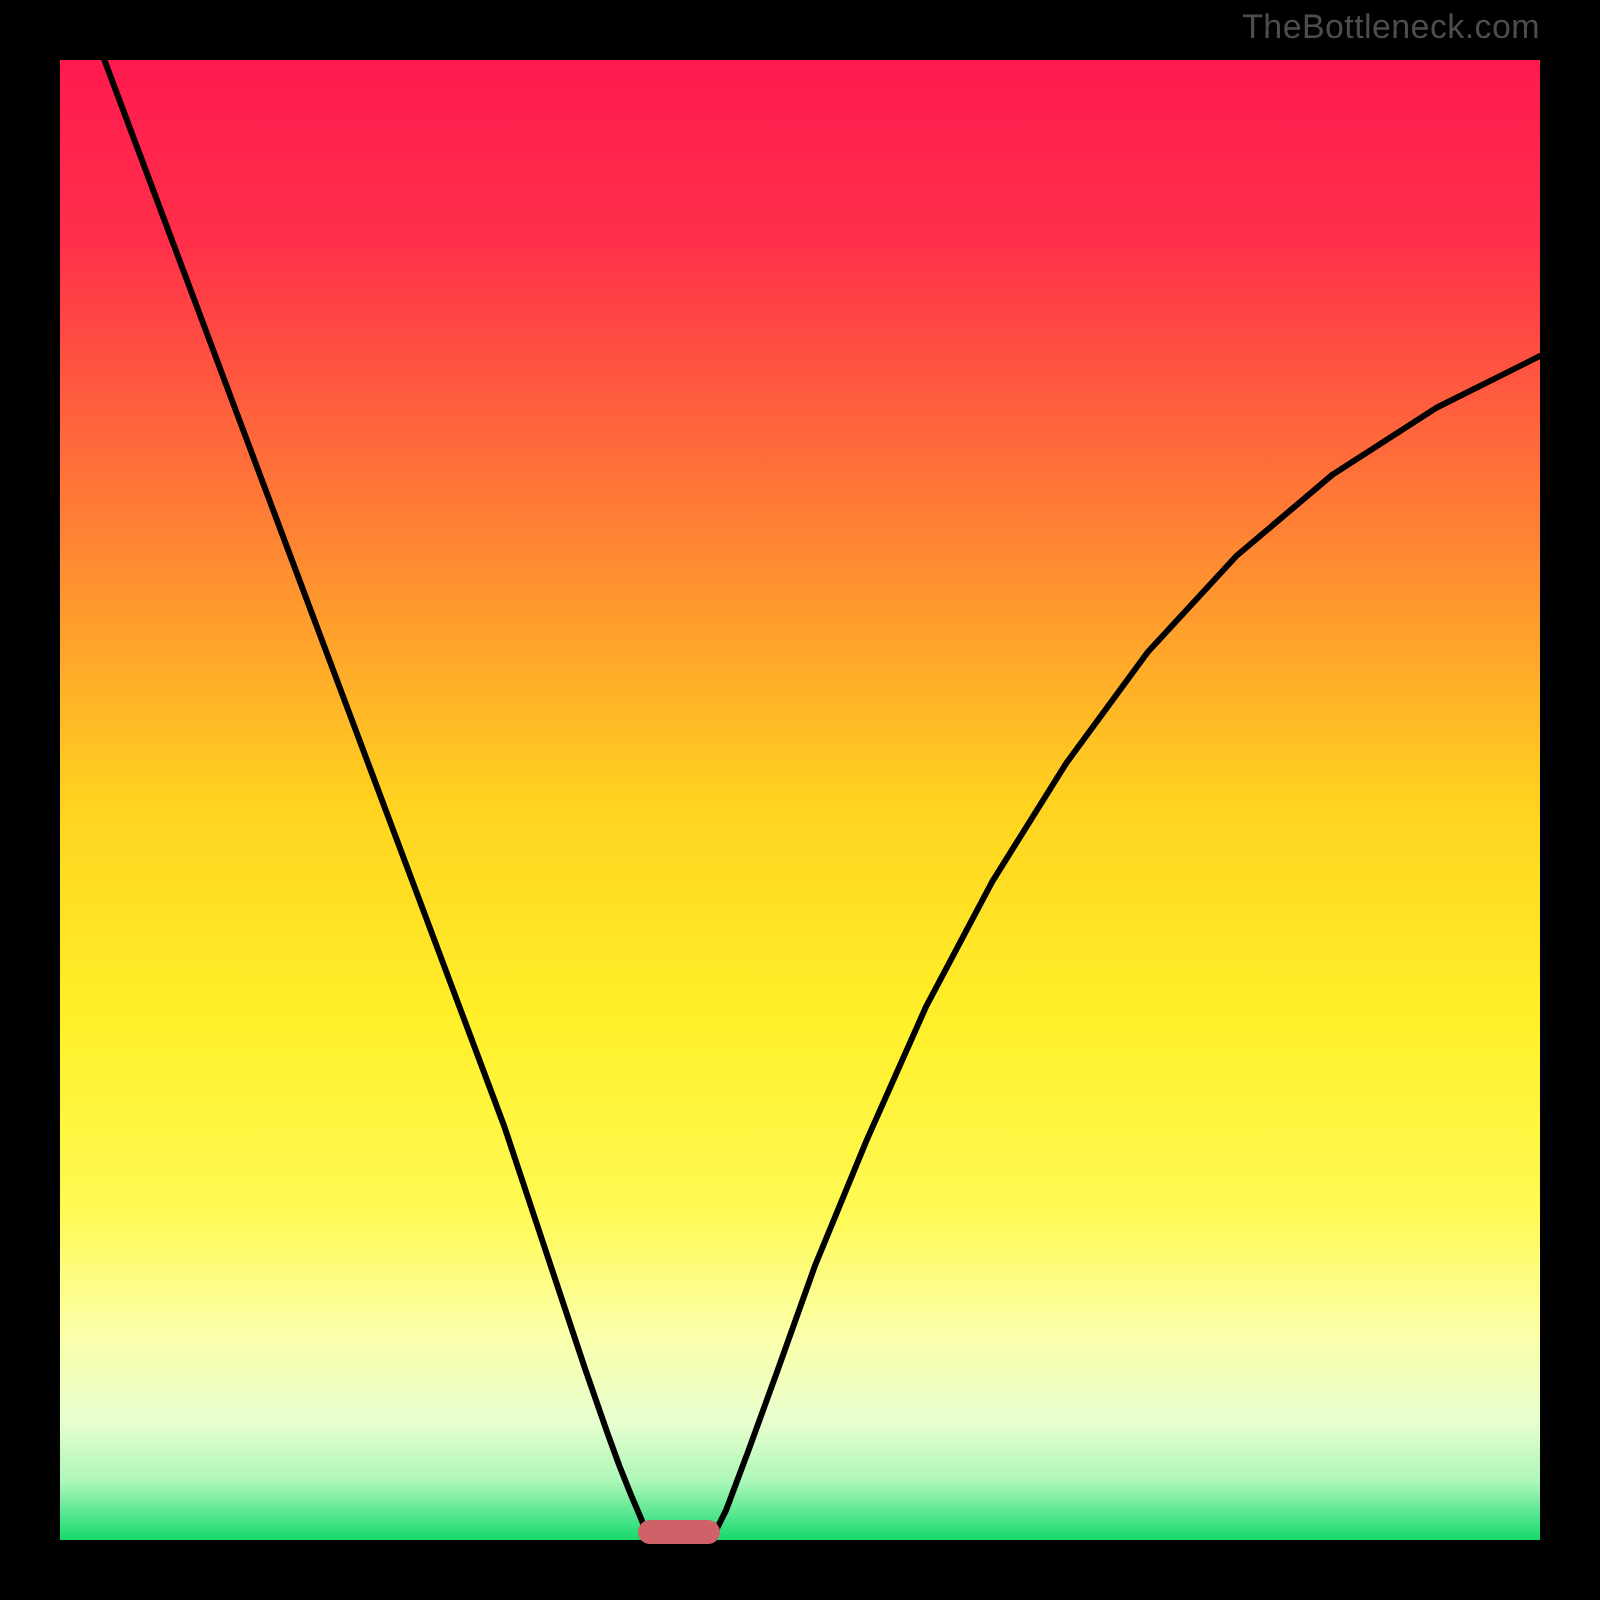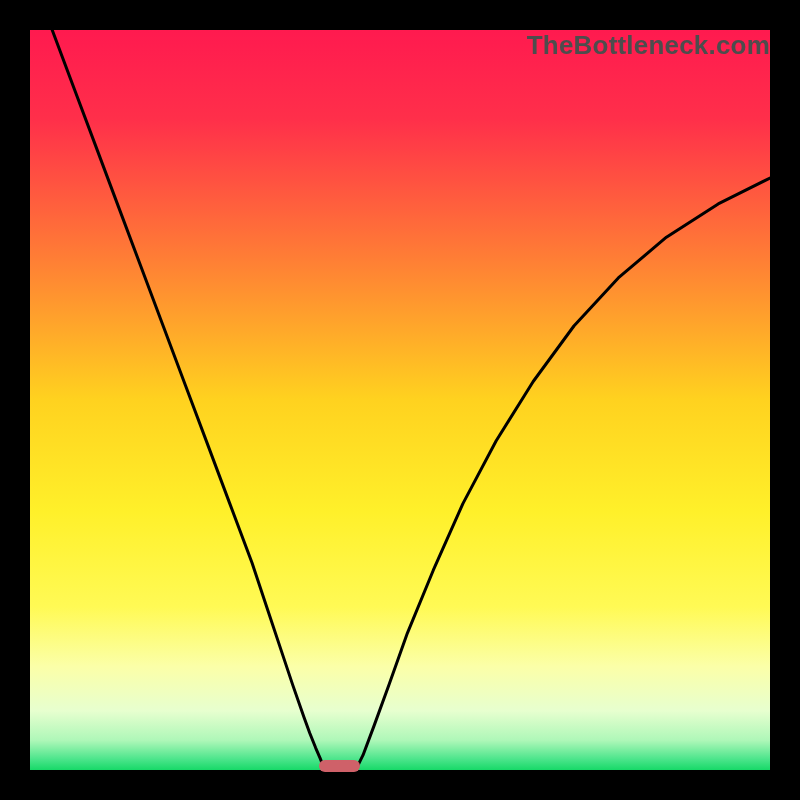--- a/index.html
+++ b/index.html
@@ -24,24 +24,23 @@
     left: 0;
     top: 0;
     width: 740px;
     height: 740px;
   }
   .watermark {
     position: absolute;
     top: 4px;
     right: 30px;
     color: #4d4d4d;
-    font-size: 26px;
-    font-weight: 700;
+    font-size: 17px;
+    font-weight: 400;
     letter-spacing: 0.2px;
-    margin-top: 26px;
   }
   .marker {
     position: absolute;
     background: #cf6169;
     border-radius: 6px;
   }
   svg.curve {
     position: absolute;
     left: 0;
     top: 0;

